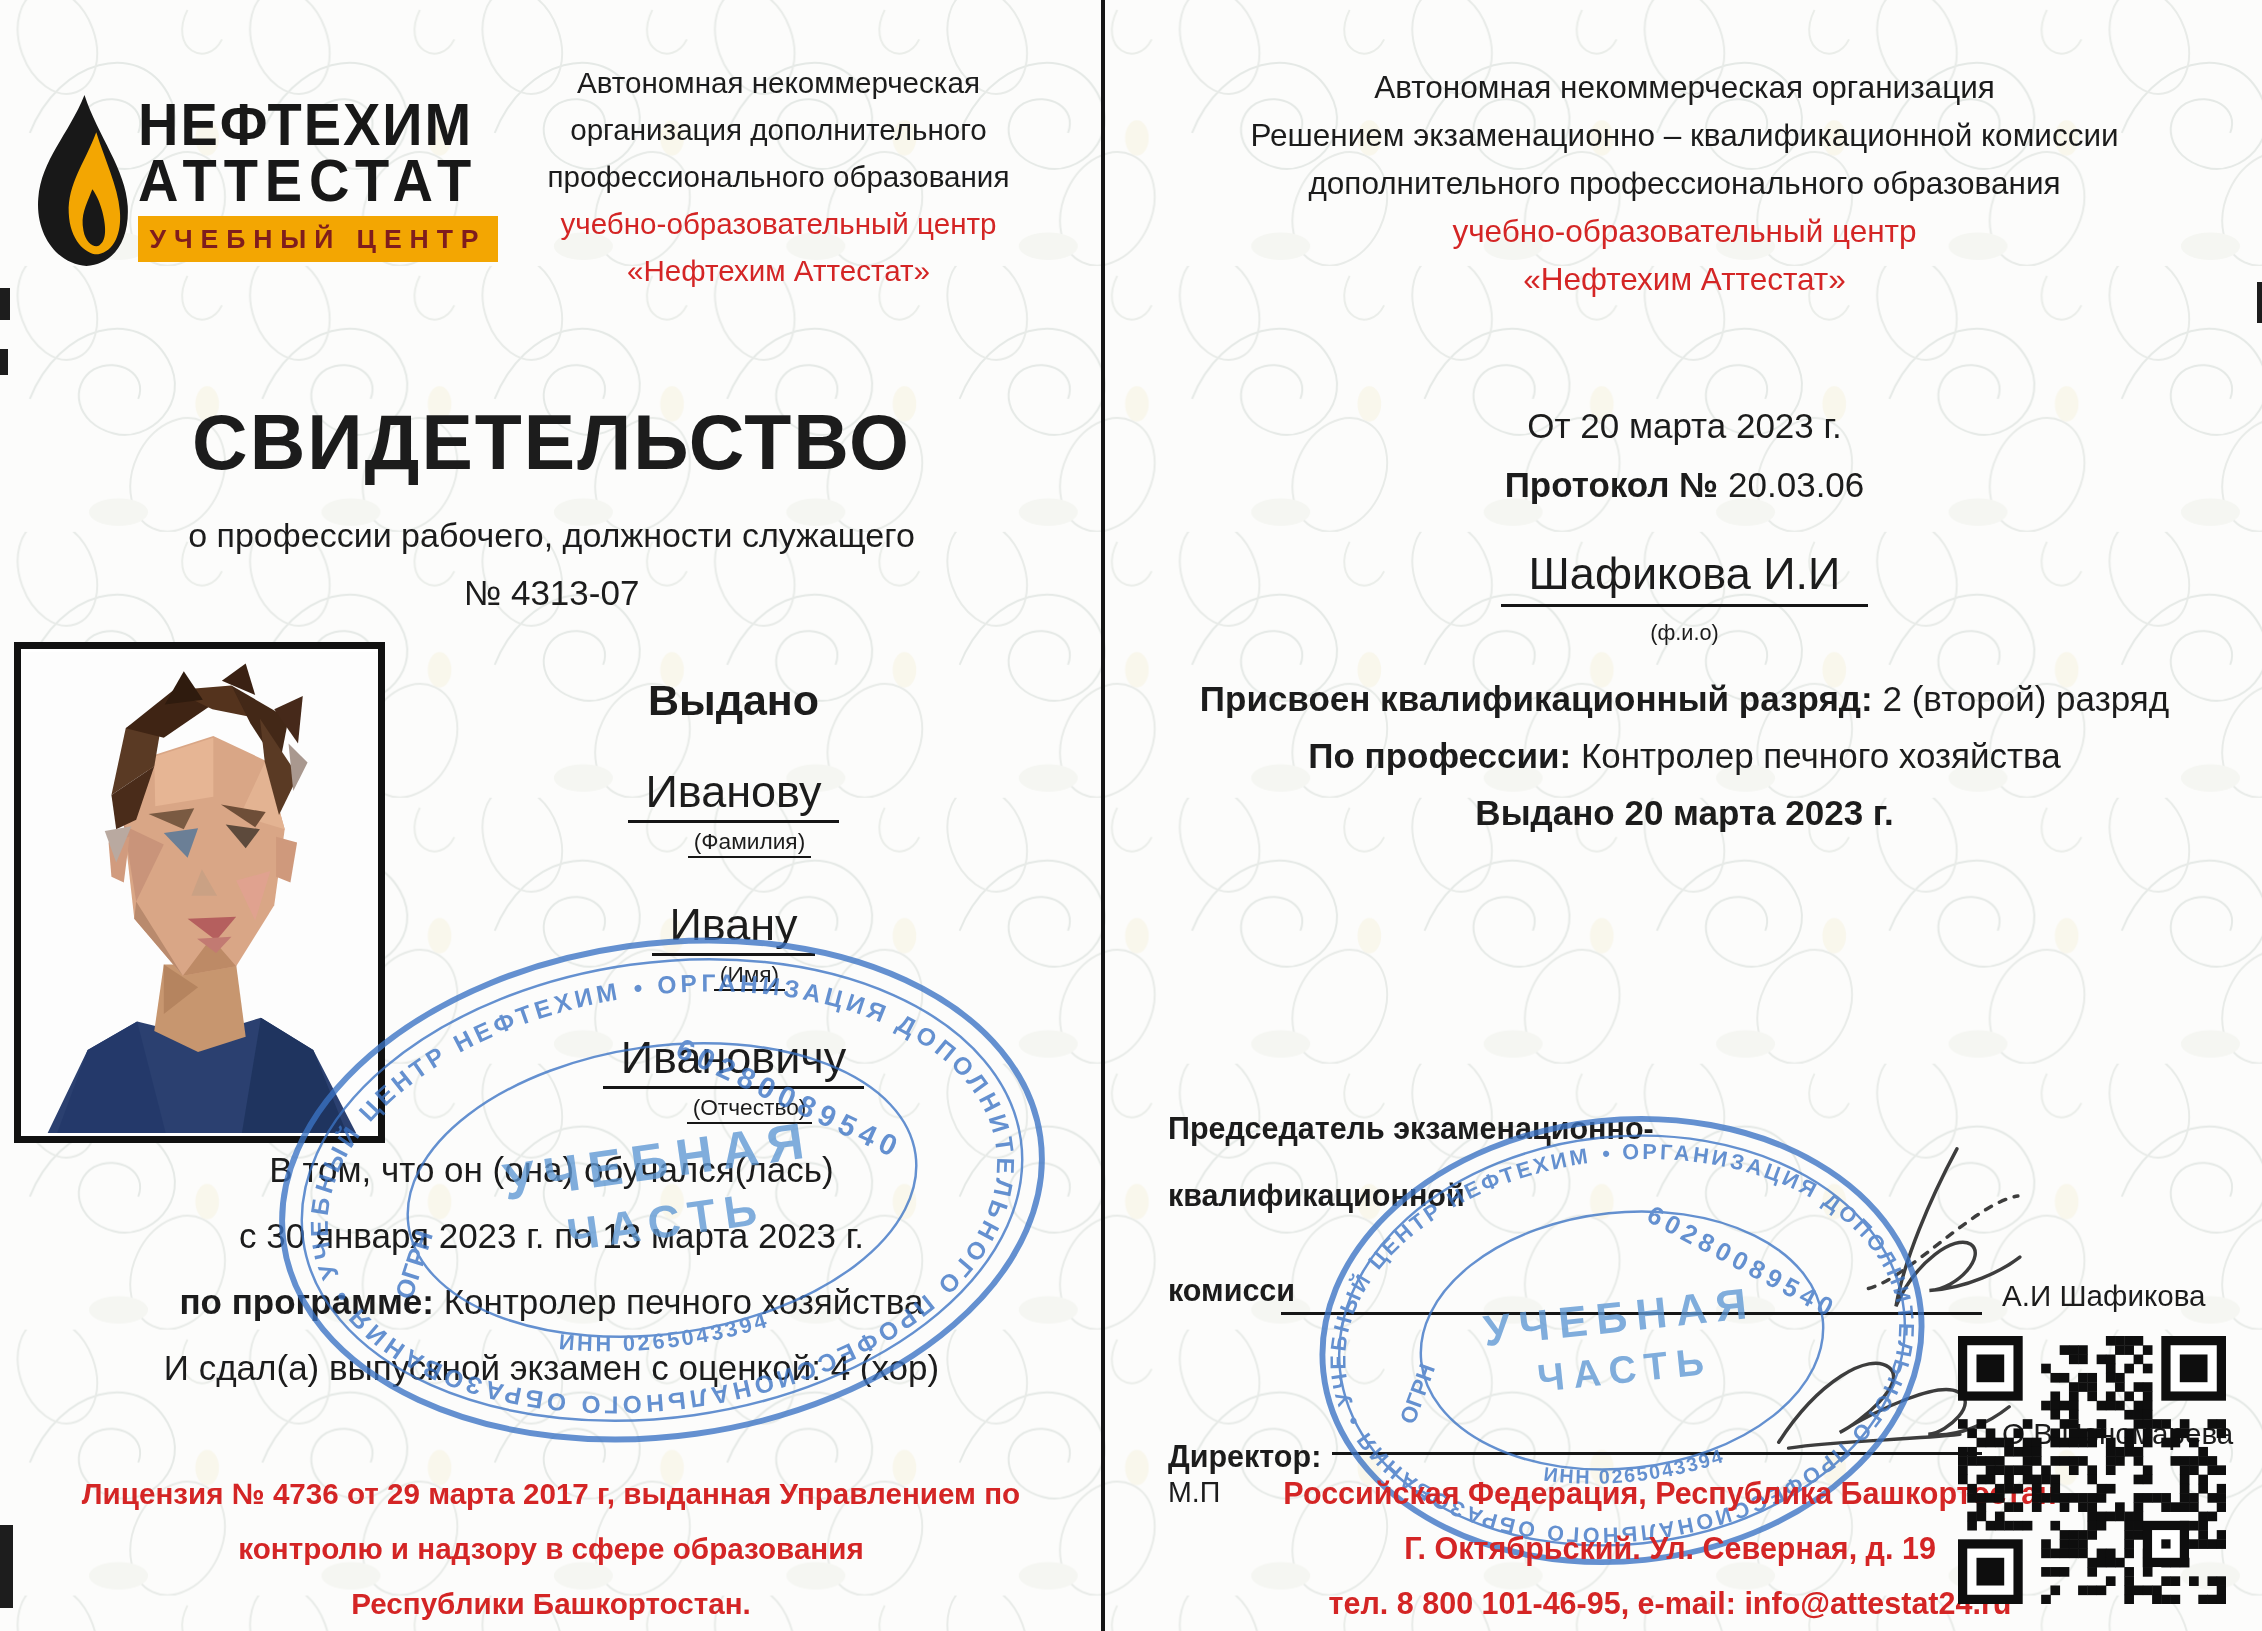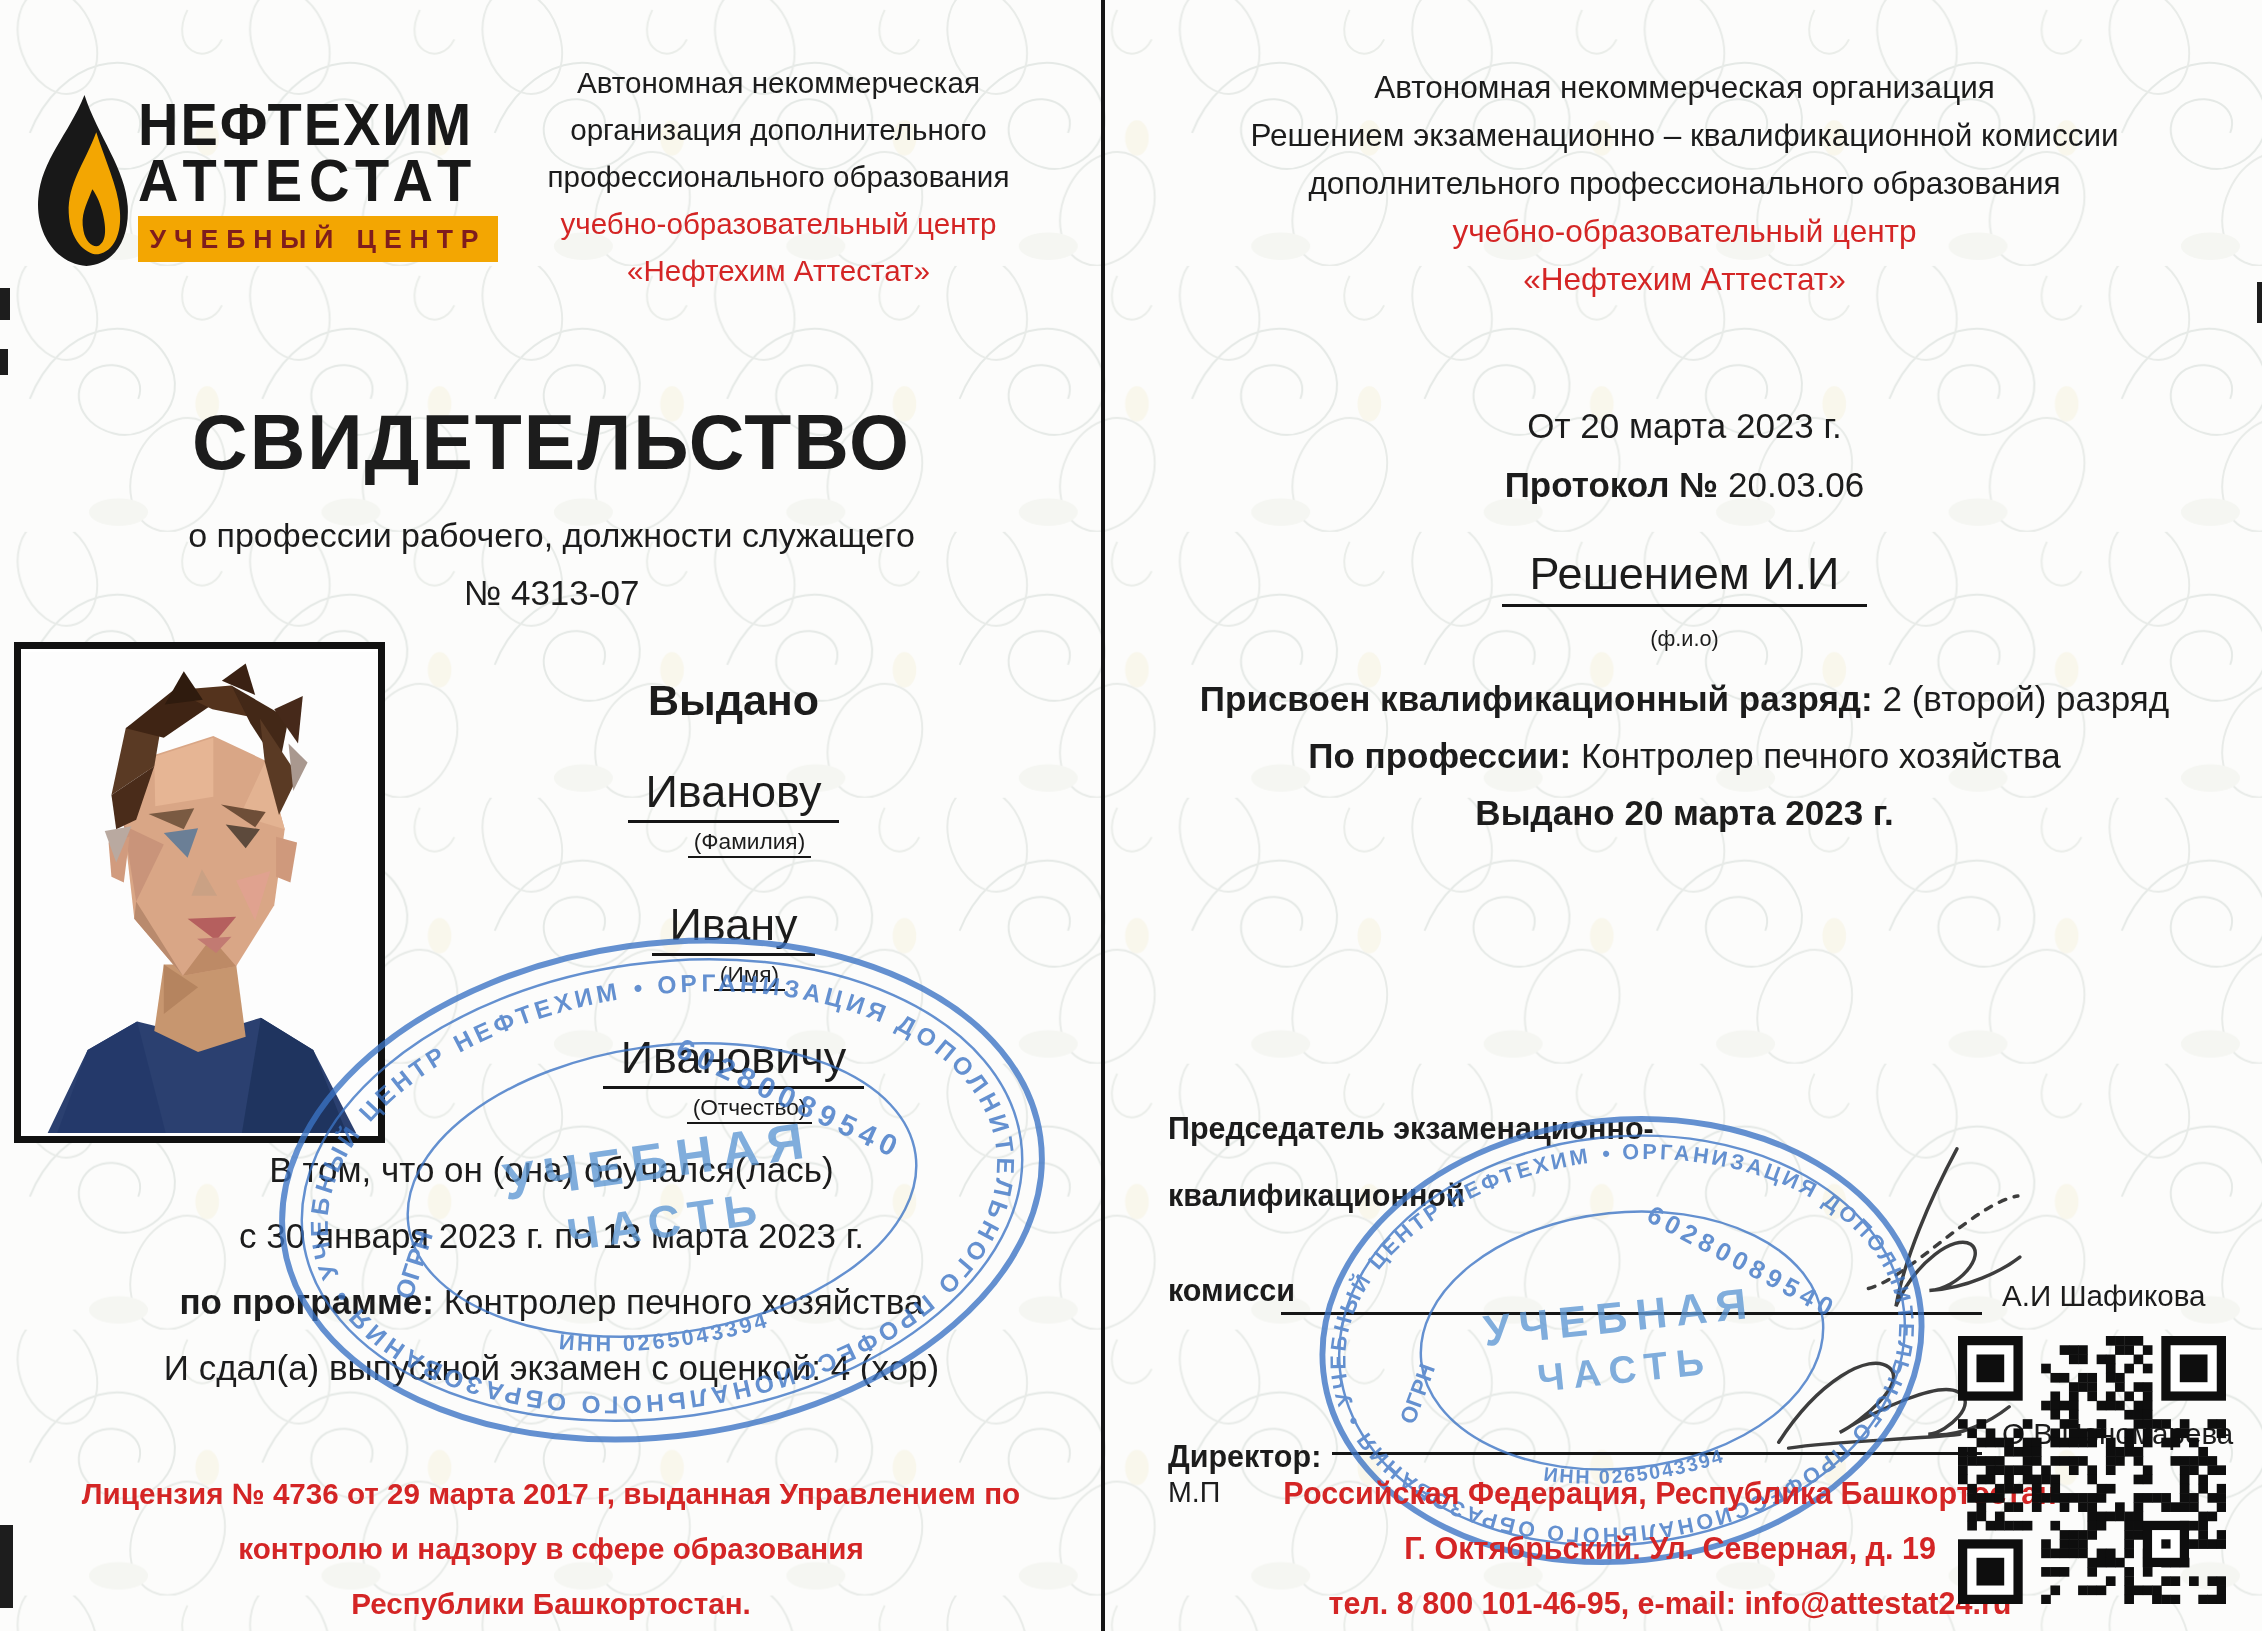--- a/index.html
+++ b/index.html
@@ -37,21 +37,21 @@
   .license{position:absolute;left:34px;top:1466px;width:1034px;color:var(--red);font-weight:bold;
            font-size:29.6px;line-height:55px;}
   b.lbl{font-weight:bold;}
 
   
   .r-header{position:absolute;left:1133px;top:63px;width:1103px;font-size:31.5px;line-height:48px;}
   .r-date{position:absolute;left:1133px;top:406px;width:1103px;font-size:35px;}
   .r-protocol{position:absolute;left:1133px;top:465px;width:1103px;font-size:35px;}
   .r-fio-wrap{position:absolute;left:1133px;top:548px;width:1103px;text-align:center;}
   .r-fio{display:inline-block;font-size:45px;border-bottom:3.9px solid #161616;padding:0 27.6px 3.9px 27.6px;}
-  .r-fio-cap{font-size:21.7px;margin-top:19px;}
+  .r-fio-cap{font-size:21.7px;margin-top:13px;}
   .r-qual{position:absolute;left:1133px;top:670px;width:1103px;font-size:35px;line-height:57px;}
   .sig-label{position:absolute;font-size:30.5px;font-weight:bold;}
   .sig-plain{position:absolute;font-size:28.6px;}
   .sig-name{position:absolute;font-size:29.6px;}
   .sig-line{position:absolute;height:0;border-top:3px solid #161616;}
   .sig-svg{position:absolute;}
   .r-footer{position:absolute;left:1133px;top:1466px;width:1074px;color:var(--red);font-weight:bold;
             font-size:30.5px;line-height:55px;}
   .qr{position:absolute;left:1958px;top:1336px;width:268px;height:268px;}
 
@@ -211,21 +211,21 @@
     <div>Решением экзаменационно – квалификационной комиссии</div>
     <div>дополнительного профессионального образования</div>
     <div class="red">учебно-образовательный центр</div>
     <div class="red">«Нефтехим Аттестат»</div>
   </div>
 
   <div class="r-date ctr">От 20 марта 2023 г.</div>
   <div class="r-protocol ctr"><b class="lbl">Протокол №</b><span> 20.03.06</span></div>
 
   <div class="r-fio-wrap">
-    <span class="r-fio">Решением И.И</span>
+    <span class="r-fio">Шафикова И.И</span>
     <div class="r-fio-cap">(ф.и.о)</div>
   </div>
 
   <div class="r-qual ctr">
     <div><b class="lbl">Присвоен квалификационный разряд:</b><span> 2 (второй) разряд</span></div>
     <div><b class="lbl">По профессии:</b><span> Контролер печного хозяйства</span></div>
     <div><b class="lbl">Выдано 20 марта 2023 г.</b></div>
   </div>
 
   <div class="sig-label" style="left:1168px;top:1111px;">Председатель экзаменационно-</div>

